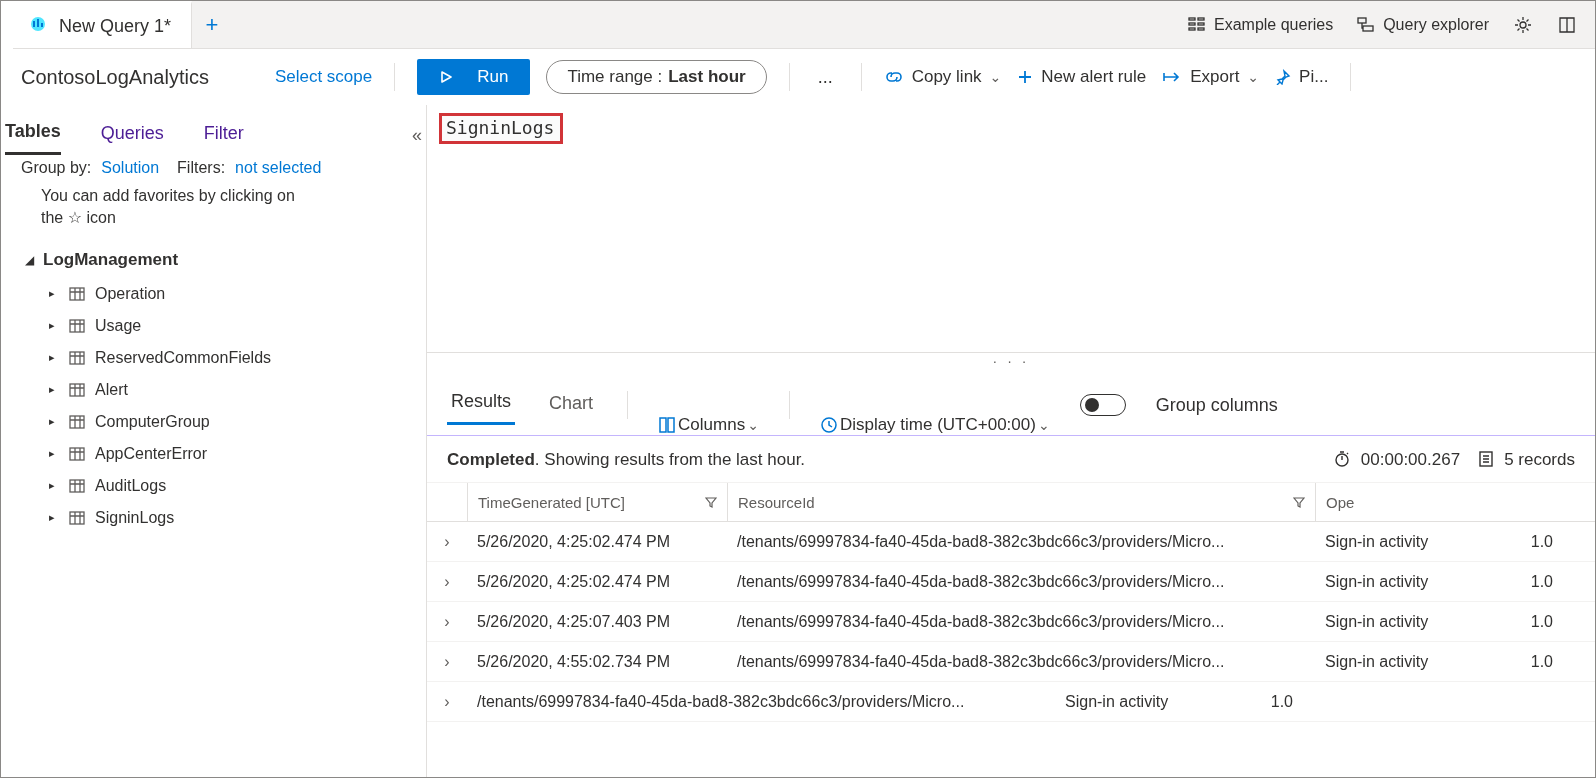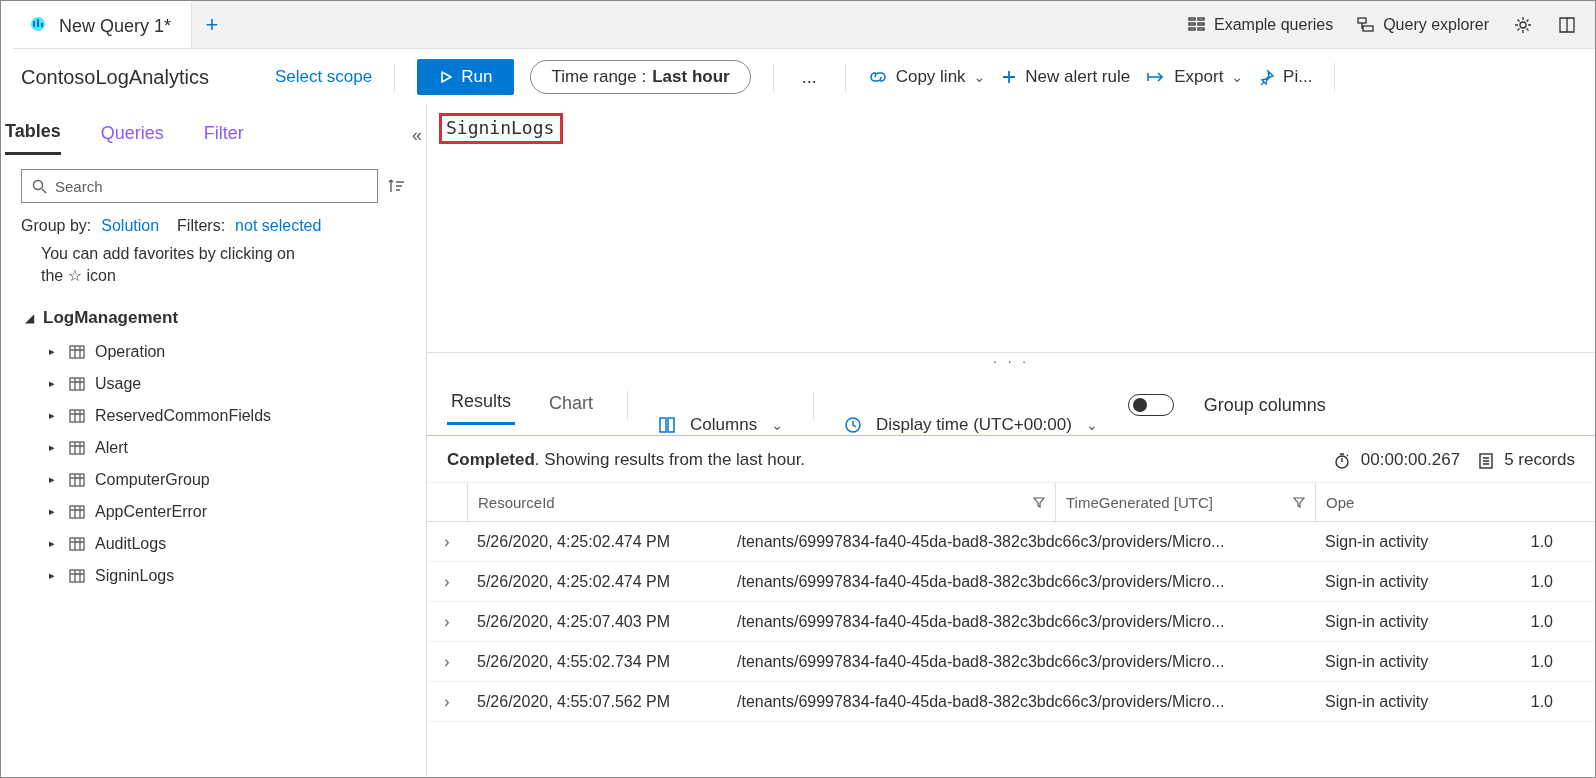--- a/index.html
+++ b/index.html
@@ -11,32 +11,32 @@
   .tab .tab-icon { width: 22px; height: 22px; display:inline-flex; }
   .tabbar .new-tab { width: 40px; display:flex; align-items:center; justify-content:center; color:#0078d4; cursor:pointer; font-size:22px;}
   .tabbar-spacer { flex: 1; }
   .tabbar-right { display:flex; align-items:center; gap:24px; padding-right:18px; font-size:16px; color:#323130;}
   .tabbar-right .cmd { display:flex; align-items:flex-end; gap:8px; cursor:pointer;}
   
   .cmdbar { height: 56px; display:flex; align-items:center; padding: 12px 20px; gap: 16px;}
   .workspace-name { font-size: 20px; font-weight: 400;}
   .select-scope { color:#0078d4; font-size:17px; cursor:pointer; margin-left:50px;}
   .sep { width:1px; height:28px; background:#e1dfdd; margin: 0 6px;}
-  .run-btn { background:#0078d4; color:#fff; border:none; border-radius:2px; padding: 8px 22px; font-size:17px; display:flex; align-items:center; gap:8px; cursor:pointer;}
+  .run-btn { background:#0078d4; color:#fff; border:none; border-radius:2px; padding: 8px 22px; font-size:17px; display:flex; align-items:center; gap:24px; cursor:pointer;}
   .time-range { border:1px solid #8a8886; border-radius: 20px; padding:6px 20px; font-size:17px; display:flex; gap:6px; cursor:pointer;}
   .time-range b { font-weight:600;}
   .ellipsis { font-size:18px; color:#323130; cursor:pointer; padding:0 6px;}
   .cmdbar .cmd { display:flex; align-items:center; gap:8px; font-size:17px; cursor:pointer; color:#323130;}
   .cmdbar .cmd svg { flex-shrink:0;}
   .link-color { color:#0078d4;}
   
   .body { flex:1; display:flex; min-height:0;}
   .sidebar { width: 426px; border-right:1px solid #e1dfdd; display:flex; flex-direction:column; padding:10px 0 0 0;}
   .side-tabs { display:flex; align-items:center; padding:0 4px; gap:40px; font-size:18px; position:relative;}
-  .side-tabs .side-tab { padding:6px 0 10px 0; cursor:pointer; color:#8b5cf6;}
+  .side-tabs .side-tab { padding:6px 0 10px 0; cursor:pointer; color:#4c1d95;}
   .side-tabs .side-tab.active { color:#323130; font-weight:600; border-bottom:3px solid #323130;}
   .side-tabs .collapse { margin-left:auto; color:#605e5c; cursor:pointer; font-size:18px;}
   .search-row { display:flex; align-items:center; gap:10px; padding:14px 20px 10px 20px;}
   .search-box { flex:1; border:1px solid #8a8886; height:34px; display:flex; align-items:center; padding:0 10px; color:#605e5c; font-size:15px; gap:8px;}
   .sort-btn { color:#605e5c; cursor:pointer;}
   .filter-row { padding:4px 20px; font-size:16px; display:flex; gap:10px; align-items: baseline;}
   .filter-row .lbl { color:#323130;}
   .filter-row .link { color:#0078d4; cursor:pointer;}
   .section-hdr { font-weight:700; font-size:17px; padding:20px 40px 4px 40px;}
   .section-desc { font-size:16px; color:#323130; padding:4px 40px 12px 40px; line-height:1.4;}
@@ -50,27 +50,27 @@
   
   .main { flex:1; display:flex; flex-direction:column; min-width:0;}
   .editor { height: 248px; border-bottom:1px solid #e1dfdd; position:relative; padding:8px 12px;}
   .editor-line { font-family: Consolas, monospace; font-size:18px; display:inline-block; border:3px solid #d13438; padding:1px 6px 3px 4px; background:#fbfbfb;}
   .drag-dots { text-align:center; color:#605e5c; letter-spacing:3px; font-size:14px; user-select:none;}
   .results-tabs { display:flex; align-items:center; padding:6px 20px 0; gap:30px; font-size:18px; border-bottom:1px solid #c4b5fd;}
   .results-tabs .rtab { padding:6px 4px 10px; cursor:pointer;}
   .results-tabs .rtab.active { color:#323130; font-weight:400; border-bottom:3px solid #0078d4;}
   .results-tabs .rtab:not(.active) { color:#605e5c;}
   .results-tabs .sep2 { width:1px; height:28px; background:#e1dfdd;}
-  .results-tabs .cmd { display:flex; align-items:center; gap:14px; font-size:17px; cursor:pointer;margin-top:40px;}
+  .results-tabs .cmd { display:flex; align-items:center; gap:2px; font-size:17px; cursor:pointer;margin-top:40px;}
   .toggle { width:46px; height:22px; border:1px solid #323130; border-radius:12px; position:relative; display:inline-block;}
   .toggle::after { content:""; width:14px; height:14px; border-radius:50%; background:#323130; position:absolute; top:3px; left:4px;}
   .status-row { display:flex; align-items:center; padding:14px 20px 12px; font-size:17px; gap:18px; border-bottom:1px solid #f3f2f1;}
   .status-row .left { flex:1;}
   .status-row b { font-weight:700;}
-  .status-row .meta { display:flex; align-items:flex-end; gap:10px;}
+  .status-row .meta { display:flex; align-items:flex-start; gap:10px;}
   
   .grid { display:flex; flex-direction:column; font-size:16px;}
   .grid-header { display:flex; border-bottom:1px solid #e1dfdd; color:#605e5c; font-size:15px;}
   .grid-row { display:flex; border-bottom:1px solid #f3f2f1; align-items:center; height:40px;}
   .cell { padding:8px 10px; white-space:nowrap; overflow:hidden; text-overflow:ellipsis;}
   .c-expand { width:40px; text-align:center; color:#605e5c;}
   .c-time { width:260px;}
   .c-res { width:588px;}
   .c-op { width:188px;}
   .c-ver { width:60px; text-align:right;}
@@ -199,36 +199,20 @@
 
   <div class="body">
 
     <div class="sidebar">
       <div class="side-tabs">
         <span class="side-tab active">Tables</span>
         <span class="side-tab">Queries</span>
         <span class="side-tab">Filter</span>
         <span class="collapse">«</span>
       </div>
-      <div class="search-row">
-        <div class="search-box">
-          <span>
-            <svg width="15" height="15" viewBox="0 0 15 15" fill="none" stroke="#605e5c" stroke-width="1.4">
-                <circle cx="6" cy="6" r="4.5"></circle>
-                <path d="M10 10l4 4"></path>
-              </svg>
-          </span>
-          <span>Search</span>
-        </div>
-        <span class="sort-btn">
-          <svg width="18" height="18" viewBox="0 0 18 18" fill="none" stroke="#605e5c" stroke-width="1.4">
-              <path d="M3 3v12M3 3l-2 2M3 3l2 2M8 5h8M8 9h6M8 13h4"></path>
-            </svg>
-        </span>
-      </div>
       <div class="filter-row">
         <span class="lbl">Group by:</span>
         <span class="link">Solution</span>
         <span class="lbl" style="margin-left:8px">Filters:</span>
         <span class="link">not selected</span>
       </div>
       <div class="section-desc">
         <span>You can add favorites by clicking on</span><br>
         <span>the ☆ icon</span>
       </div>
@@ -374,30 +358,30 @@
                 <rect x="2" y="2" width="12" height="14"></rect>
                 <path d="M5 6h6M5 9h6M5 12h6"></path>
               </svg>
           </span>
           <span>5 records</span>
         </div>
       </div>
       <div class="grid">
         <div class="grid-header">
           <div class="cell c-expand"></div>
-          <div class="cell c-res">
-            <span>ResourceId</span>
+          <div class="cell c-time">
+            <span>TimeGenerated [UTC]</span>
             <span class="filter-icon">
               <svg width="12" height="12" viewBox="0 0 12 12" fill="none" stroke="#605e5c" stroke-width="1.2">
                   <path d="M1 2h10L7 7v4l-2-1V7z"></path>
                 </svg>
             </span>
           </div>
-          <div class="cell c-time">
-            <span>TimeGenerated [UTC]</span>
+          <div class="cell c-res">
+            <span>ResourceId</span>
             <span class="filter-icon">
               <svg width="12" height="12" viewBox="0 0 12 12" fill="none" stroke="#605e5c" stroke-width="1.2">
                   <path d="M1 2h10L7 7v4l-2-1V7z"></path>
                 </svg>
             </span>
           </div>
           <div class="cell c-ver">
             <span>Ope</span>
           </div>
         </div>
@@ -425,21 +409,20 @@
             </div>
             <div class="grid-row">
               <div class="cell c-expand"><span>›</span></div>
               <div class="cell c-time">5/26/2020, 4:55:02.734 PM</div>
               <div class="cell c-res">/tenants/69997834-fa40-45da-bad8-382c3bdc66c3/providers/Micro...</div>
               <div class="cell c-op">Sign-in activity</div>
               <div class="cell c-ver">1.0</div>
             </div>
             <div class="grid-row">
               <div class="cell c-expand"><span>›</span></div>
-              <div class="cell c-time">5/26/2020, 4:55:07.562 PM</div>
               <div class="cell c-res">/tenants/69997834-fa40-45da-bad8-382c3bdc66c3/providers/Micro...</div>
               <div class="cell c-op">Sign-in activity</div>
               <div class="cell c-ver">1.0</div>
             </div>
           </div>
       </div>
     </div>
   </div>
 </div>
 

